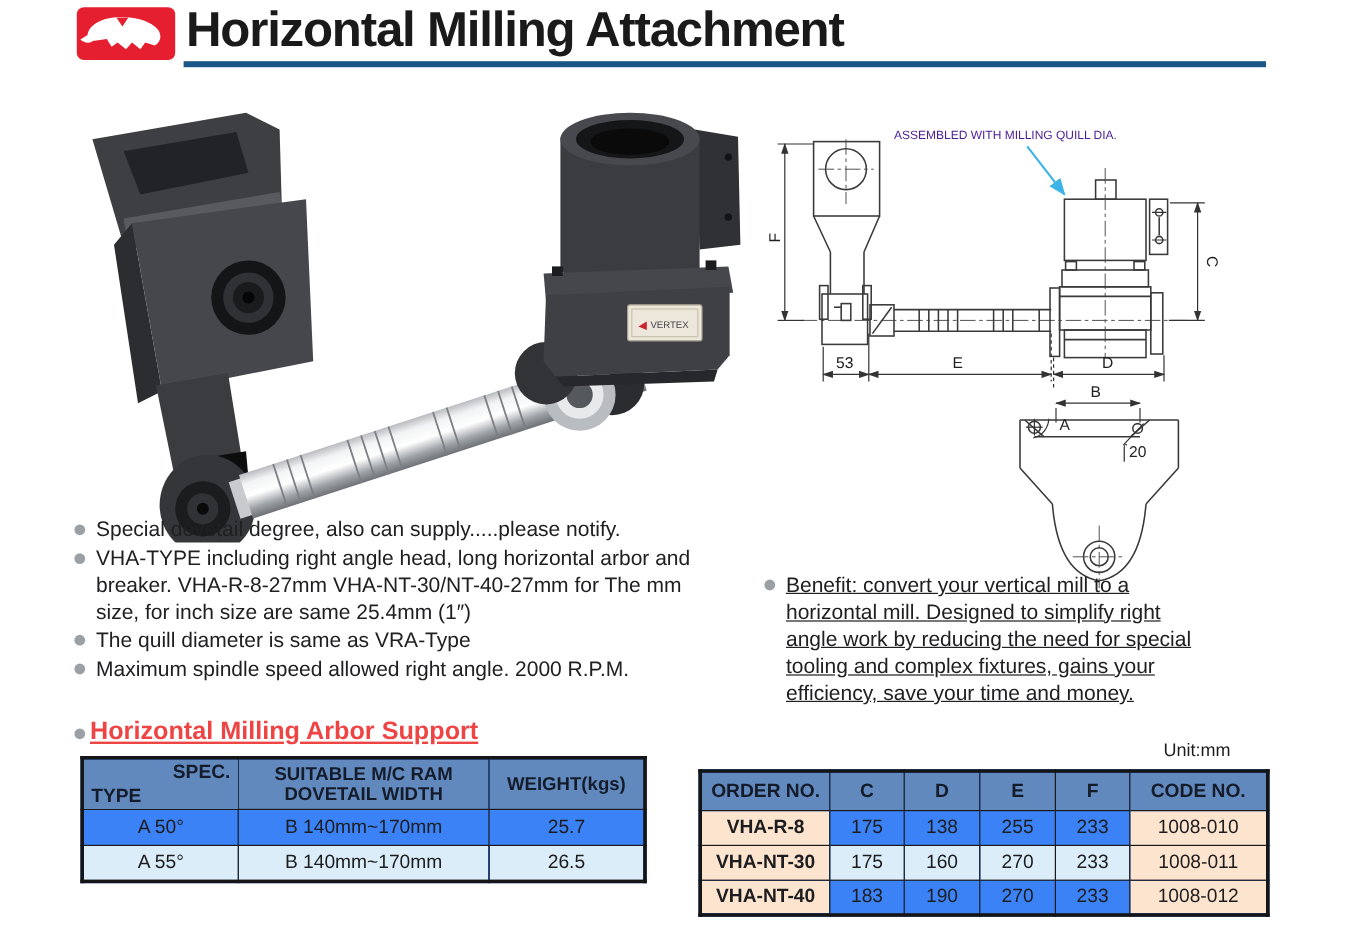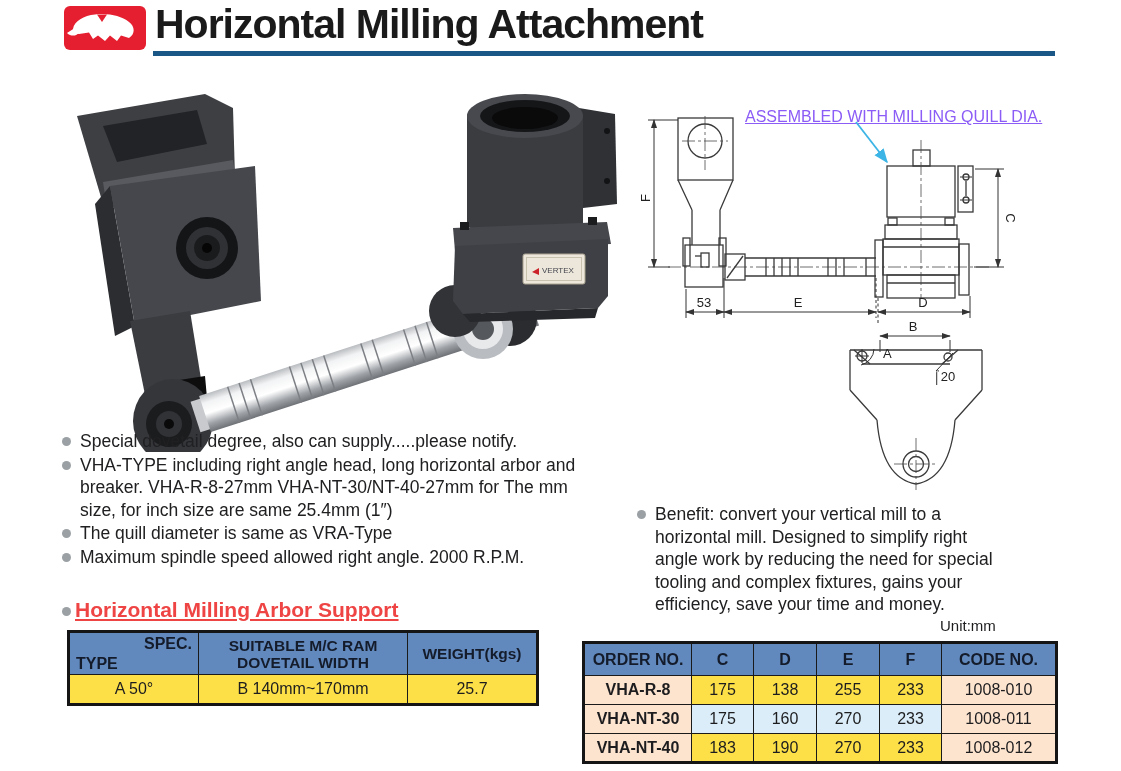--- a/index.html
+++ b/index.html
@@ -12,53 +12,53 @@
 
   
   .logo{left:64px;top:6px;width:82px;height:44px;background:#e51f2f;border-radius:6px;}
   .logo svg{display:block;width:82px;height:44px;}
   .title{left:155px;top:1px;margin:0;font-size:41px;font-weight:bold;letter-spacing:-1px;color:#1a1a1a;white-space:nowrap;text-align:center;}
   .rule{left:153px;top:51px;width:902px;height:5px;background:#1a5786;}
 
   
   .photo{left:55px;top:86px;}
   .drawing{left:640px;top:92px;}
-  .callout{left:745px;top:108px;font-size:16px;color:#8b5cf6;white-space:nowrap;text-decoration:underline;}
+  .callout{left:745px;top:108px;font-size:10px;color:#4c1d95;white-space:nowrap;}
 
   
   .features{left:62px;top:430px;width:528px;}
-  .benefit-list{left:637px;top:503px;width:372px;}
+  .benefit-list{left:637px;top:476px;width:372px;text-decoration:underline;}
   ul.blist{list-style:none;margin:0;padding:0;font-size:17.5px;line-height:22.5px;color:#202022;}
   ul.blist li{display:flex;align-items:flex-start;margin:0 0 1px 0;}
   .dot{flex:0 0 9px;width:9px;height:9px;border-radius:50%;background:#9aa0a4;margin:7px 9px 0 0;}
 
   
   .arbor-head{left:62px;top:598px;display:flex;align-items:center;}
   .arbor-head .dot{margin:2px 4px 0 0;}
   .arbor-head h2{margin:0;font-size:21px;font-weight:bold;color:#ef4444;text-decoration:underline;}
 
   
-  table{border-collapse:collapse;table-layout:fixed;background:#fde047;}
+  table{border-collapse:collapse;table-layout:fixed;background:#3b82f6;}
   table.spec{position:absolute;border:3px solid #151515;}
   .spec th,.spec td{border:1.4px solid #1a1a1a;text-align:center;vertical-align:middle;padding:0;overflow:hidden;}
   .spec th{background:#6289bd;color:#141c2b;font-weight:bold;}
   .left-table{left:67px;top:630px;width:469px;font-size:16px;}
   .left-table th{font-size:15.5px;line-height:17px;}
   .left-table thead tr{height:43px;}
   .left-table tbody tr{height:30px;margin-left:48px;}
   .right-table{left:582px;top:641px;width:473px;font-size:16px;}
   .right-table thead tr{height:33px;margin-top:36px;}
   .right-table tbody tr{height:29px;}
   .right-table td.order{font-weight:bold;}
   td.peach{background:#fde4cf;}
   td.blue{background:#daedf8;}
   .diag{position:relative;background-image:linear-gradient(to bottom right,transparent calc(50% - 0.9px),#1a1a1a calc(50% - 0.9px),#1a1a1a calc(50% + 0.9px),transparent calc(50% + 0.9px));}
   .diag .t{position:absolute;top:2px;right:6px;font-size:16px;}
   .diag .b{position:absolute;bottom:2px;left:6px;font-size:16px;margin-top:36px;}
-  .unit{left:940px;top:617px;width:115px;text-align:left;font-size:15px;color:#1d1d1f;}
+  .unit{left:940px;top:617px;width:115px;text-align:center;font-size:15px;color:#1d1d1f;}
 
   
   .ol{stroke:#3a3a3a;stroke-width:1.3;fill:none;}
   .dim{stroke:#333;stroke-width:1;fill:none;}
   .cl{stroke:#4a4a4a;stroke-width:0.8;fill:none;stroke-dasharray:13 3 3 3;}
   .dt{stroke:#333;stroke-width:1;fill:none;stroke-dasharray:3 2.5;}
   .dlab{font-size:13px;fill:#222;}
 </style>
 </head>
 <body>
@@ -311,20 +311,25 @@
       <th>SUITABLE M/C RAM DOVETAIL WIDTH</th>
       <th>WEIGHT(kgs)</th>
     </tr>
   </thead>
   <tbody>
     <tr>
       <td>A 50°</td>
       <td>B 140mm~170mm</td>
       <td>25.7</td>
     </tr>
+    <tr>
+      <td class="blue">A 55°</td>
+      <td class="blue">B 140mm~170mm</td>
+      <td class="blue">26.5</td>
+    </tr>
   </tbody>
 </table>
 
 <div class="abs unit">Unit:mm</div>
 
 <table class="spec right-table">
   <colgroup>
     <col style="width:108px">
       <col style="width:62px">
       <col style="width:63px">

